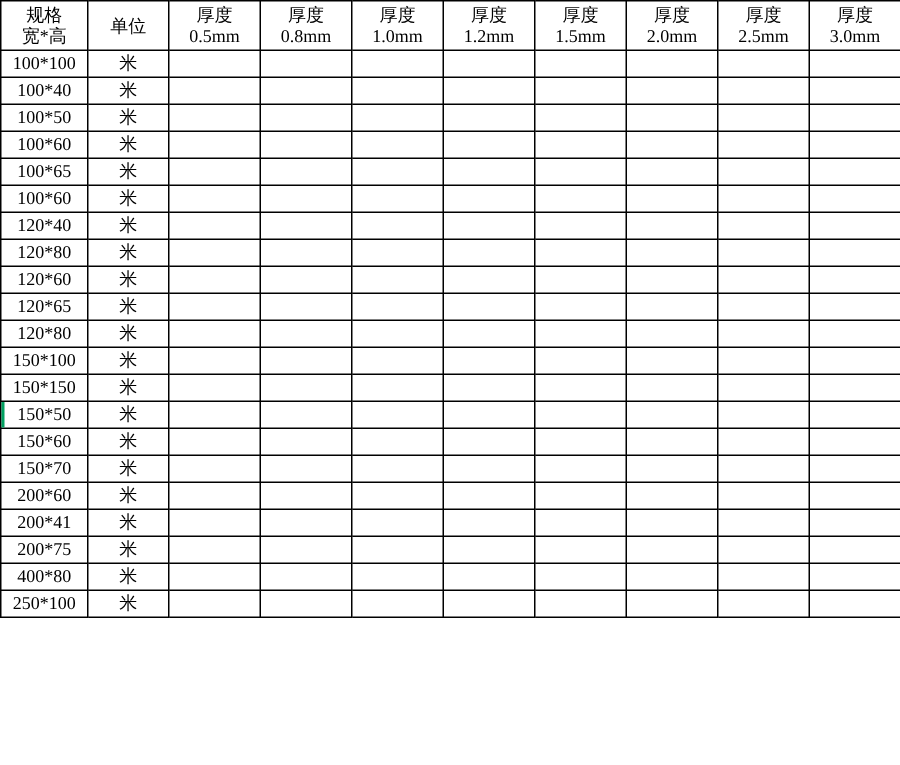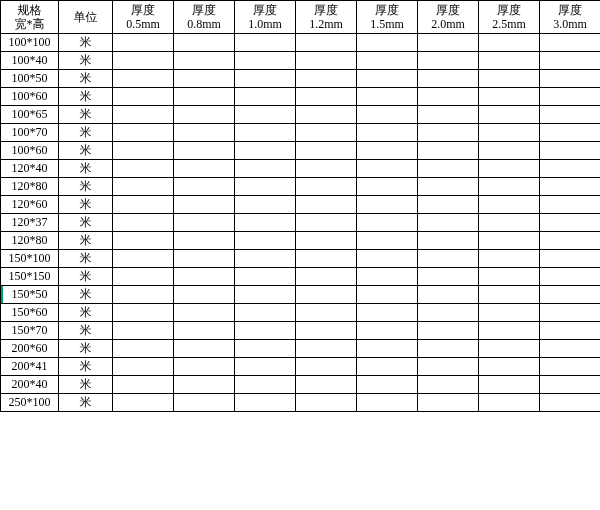--- a/index.html
+++ b/index.html
@@ -173,32 +173,20 @@
         <td></td>
         <td></td>
         <td></td>
         <td></td>
         <td></td>
         <td></td>
         <td></td>
         <td></td>
       </tr>
       <tr>
-        <td>100*70</td>
-        <td>米</td>
-        <td></td>
-        <td></td>
-        <td></td>
-        <td></td>
-        <td></td>
-        <td></td>
-        <td></td>
-        <td></td>
-      </tr>
-      <tr>
         <td>100*60</td>
         <td>米</td>
         <td></td>
         <td></td>
         <td></td>
         <td></td>
         <td></td>
         <td></td>
         <td></td>
         <td></td>
@@ -233,21 +221,21 @@
         <td></td>
         <td></td>
         <td></td>
         <td></td>
         <td></td>
         <td></td>
         <td></td>
         <td></td>
       </tr>
       <tr>
-        <td>120*37</td>
+        <td>120*65</td>
         <td>米</td>
         <td></td>
         <td></td>
         <td></td>
         <td></td>
         <td></td>
         <td></td>
         <td></td>
         <td></td>
       </tr>
@@ -341,21 +329,33 @@
         <td></td>
         <td></td>
         <td></td>
         <td></td>
         <td></td>
         <td></td>
         <td></td>
         <td></td>
       </tr>
       <tr>
-        <td>200*40</td>
+        <td>200*75</td>
+        <td>米</td>
+        <td></td>
+        <td></td>
+        <td></td>
+        <td></td>
+        <td></td>
+        <td></td>
+        <td></td>
+        <td></td>
+      </tr>
+      <tr>
+        <td>400*80</td>
         <td>米</td>
         <td></td>
         <td></td>
         <td></td>
         <td></td>
         <td></td>
         <td></td>
         <td></td>
         <td></td>
       </tr>

